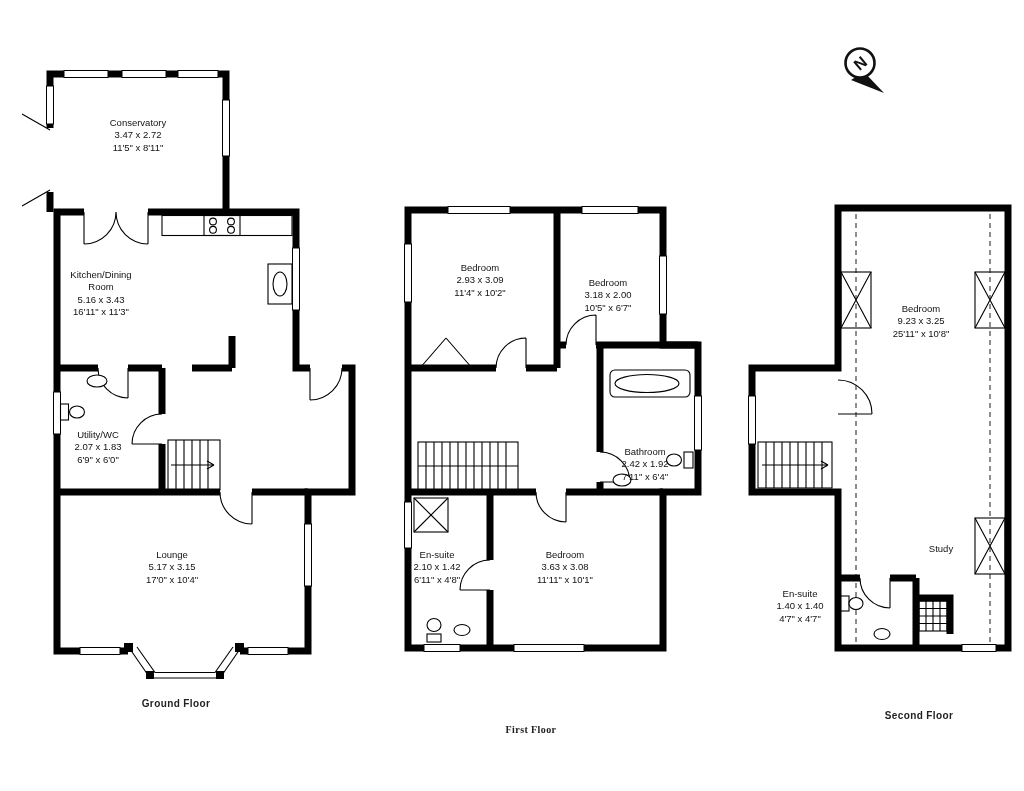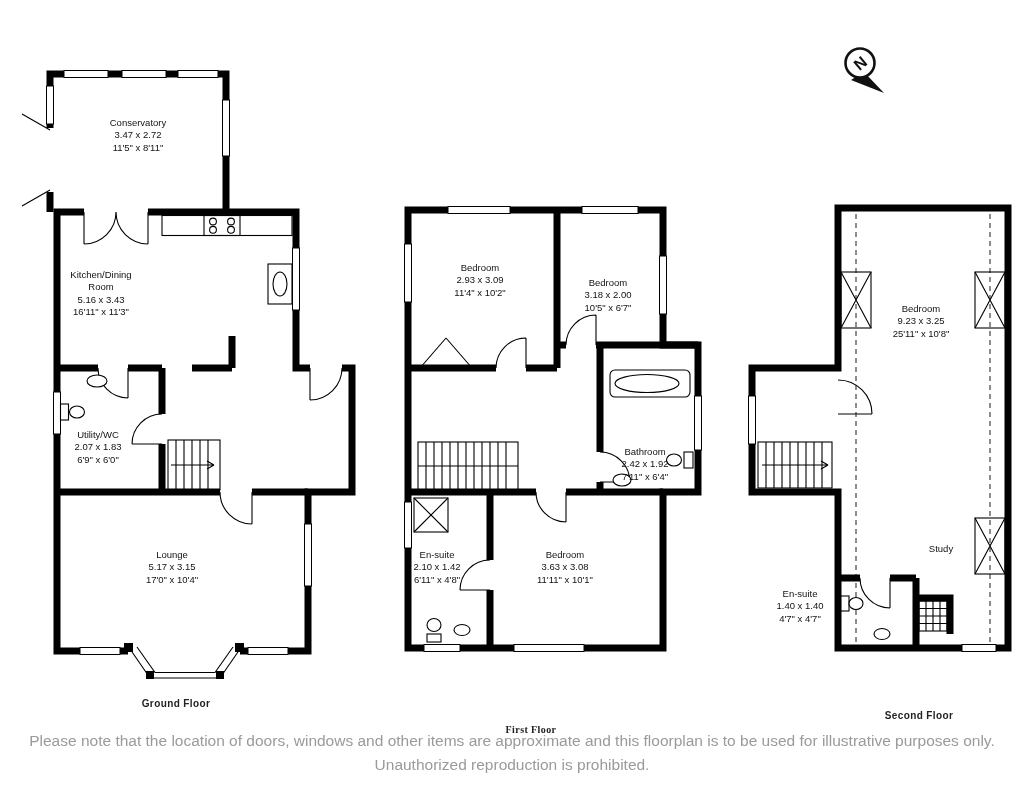--- a/index.html
+++ b/index.html
@@ -250,15 +250,14 @@
   <div class="room-label" style="left:800px;top:607px;">
     <span class="rname">En-suite</span>
     <span class="rdim">1.40 x 1.40</span>
     <span class="rdim">4'7" x 4'7"</span>
   </div>
 
   <div class="floor-caption" style="left:176px;top:703px;">Ground Floor</div>
   <div class="floor-caption" style="left:531px;top:729px;font-family:Liberation Serif, serif;">First Floor</div>
   <div class="floor-caption" style="left:919px;top:715px;">Second Floor</div>
 
-  <div class="disclaimer">Please note that the location of doors, windows and other items are approximate and this floorplan is to be used for illustrative purposes only. Unauthorized reproduction is prohibited.</div>
 
 </div>
 
 </body></html>

